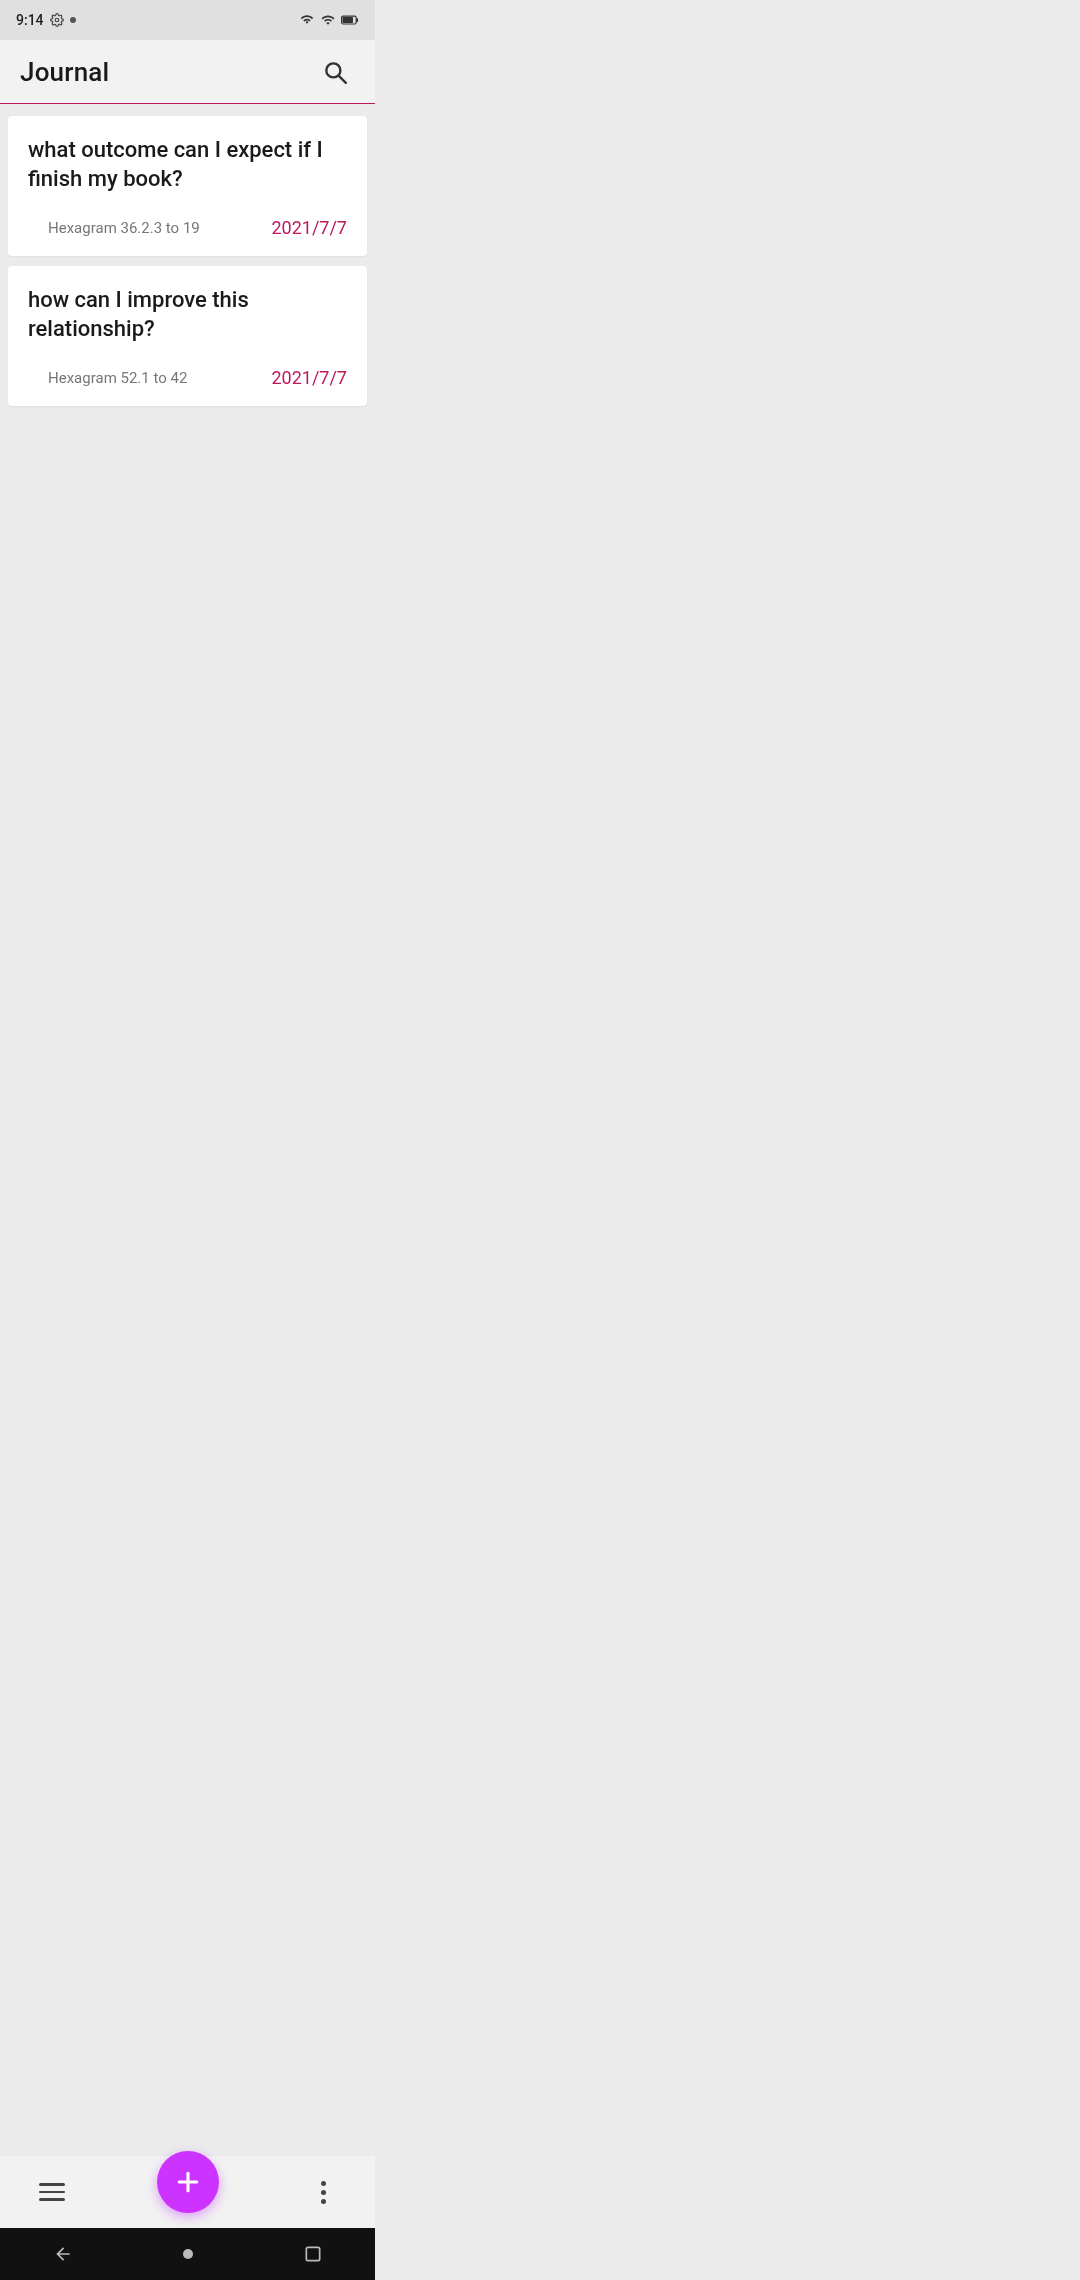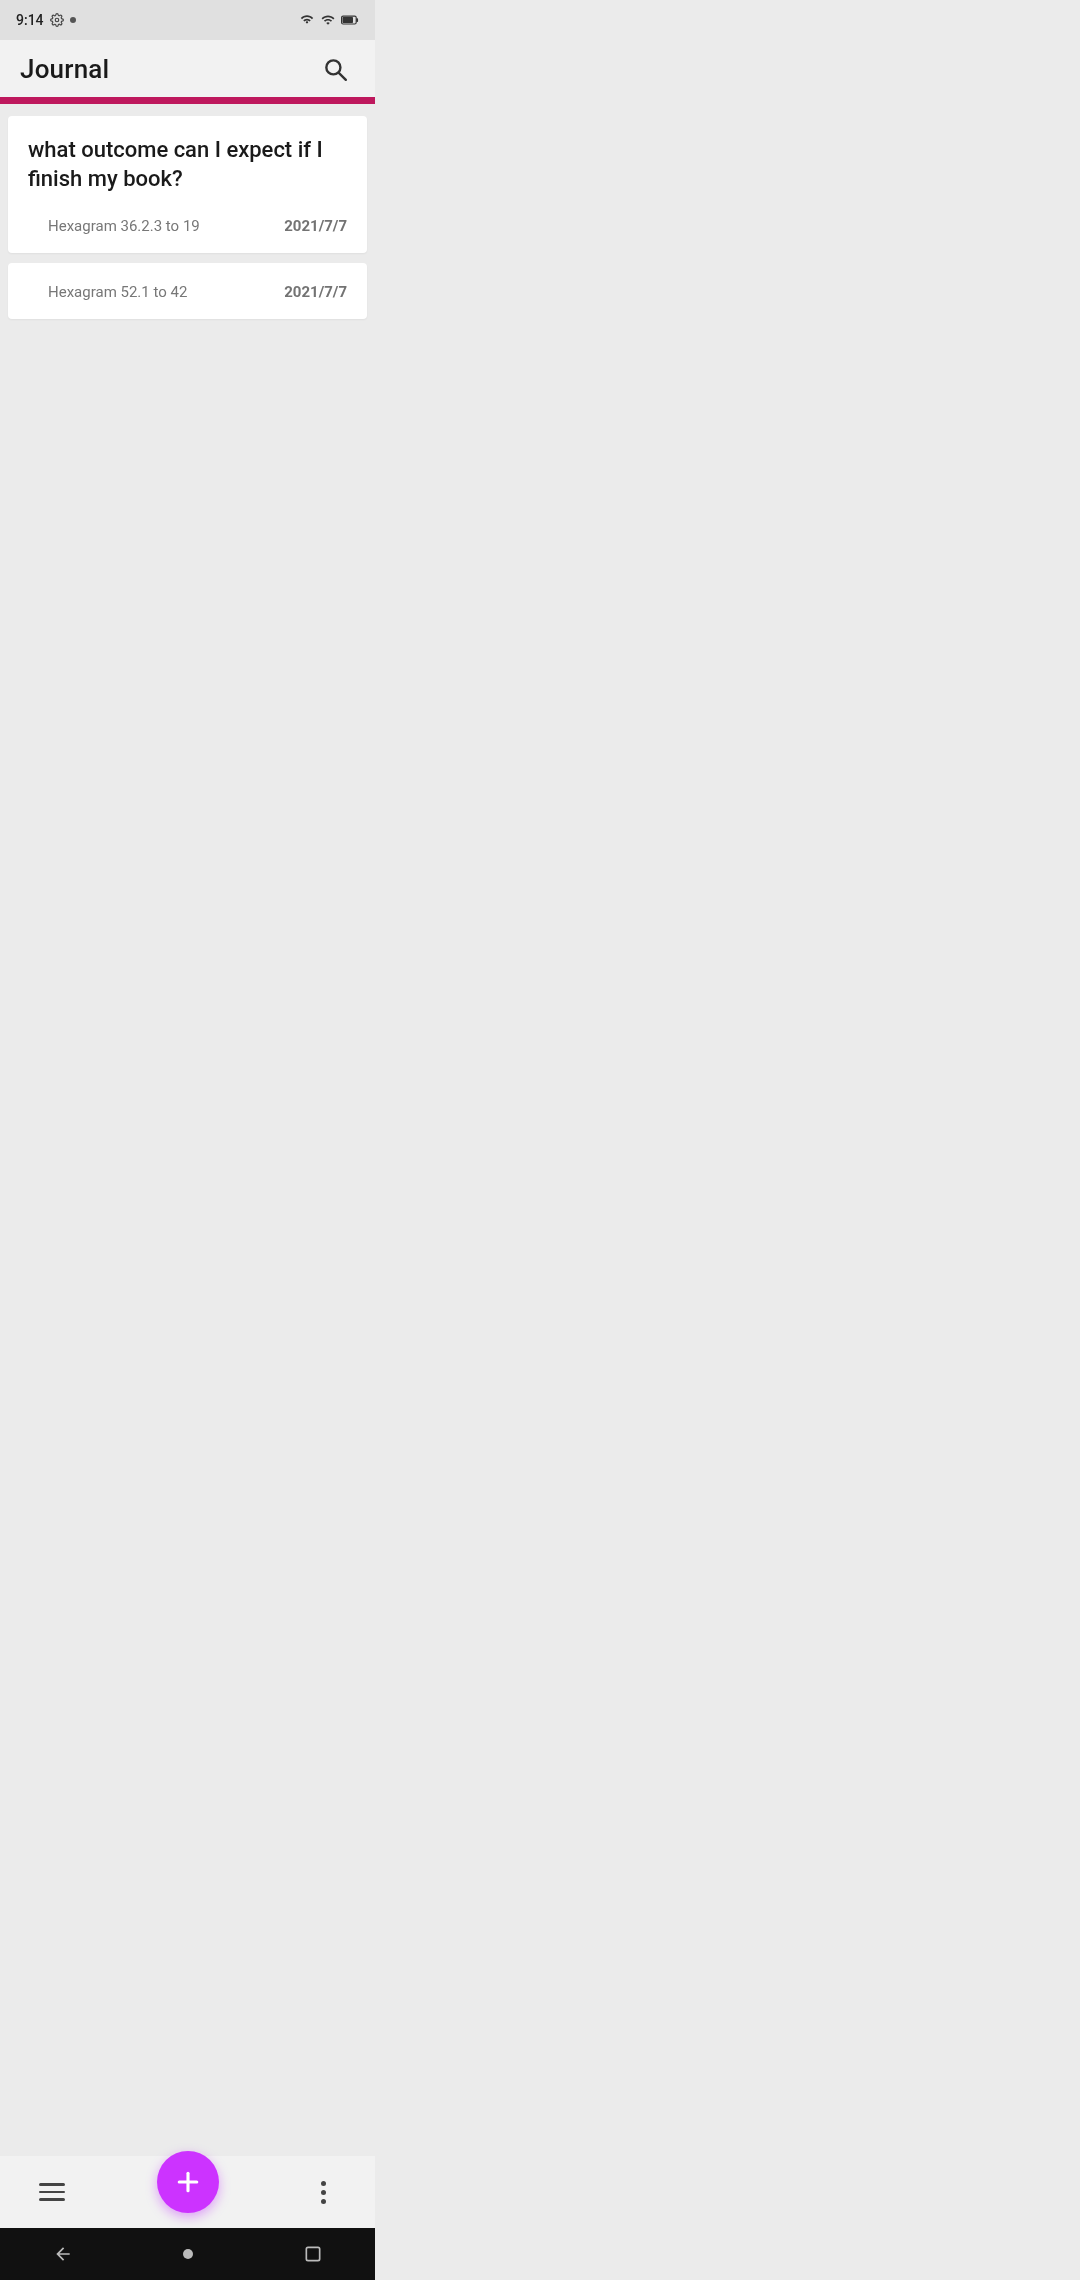--- a/index.html
+++ b/index.html
@@ -49,21 +49,21 @@
 
     
     .app-bar {
       width: 100%;
       height: 64px;
       background-color: #f2f2f2;
       display: flex;
       align-items: center;
       justify-content: space-between;
       padding: 0 20px;
-      border-bottom: 7px solid #be185d;
+      border-bottom: 1px solid #be185d;
     }
 
     .app-bar-title {
       font-size: 26px;
       font-weight: 500;
       color: #1a1a1a;
       letter-spacing: 0.2px;
     }
 
     .search-icon-btn {
@@ -118,23 +118,23 @@
     }
 
     .card-hexagram {
       font-size: 15px;
       color: #777;
       font-weight: 400;
       margin-left: 20px;
     }
 
     .card-date {
-      font-size: 15px;
-      color: #737373;
-      font-weight: 700;
+      font-size: 18px;
+      color: #be185d;
+      font-weight: 400;
     }
 
     
     .bottom-nav {
       position: fixed;
       bottom: 52px;
       left: 0;
       width: 375px;
       height: 72px;
       background-color: #f2f2f2;
@@ -280,20 +280,21 @@
 
   <div class="journal-card">
     <div class="card-title">what outcome can I expect if I finish my book?</div>
     <div class="card-footer">
       <span class="card-hexagram">Hexagram 36.2.3 to 19</span>
       <span class="card-date">2021/7/7</span>
     </div>
   </div>
 
   <div class="journal-card">
+    <div class="card-title">how can I improve this relationship?</div>
     <div class="card-footer">
       <span class="card-hexagram">Hexagram 52.1 to 42</span>
       <span class="card-date">2021/7/7</span>
     </div>
   </div>
 
 </div>
 
 <div class="bottom-nav">
   <div class="nav-btn">

